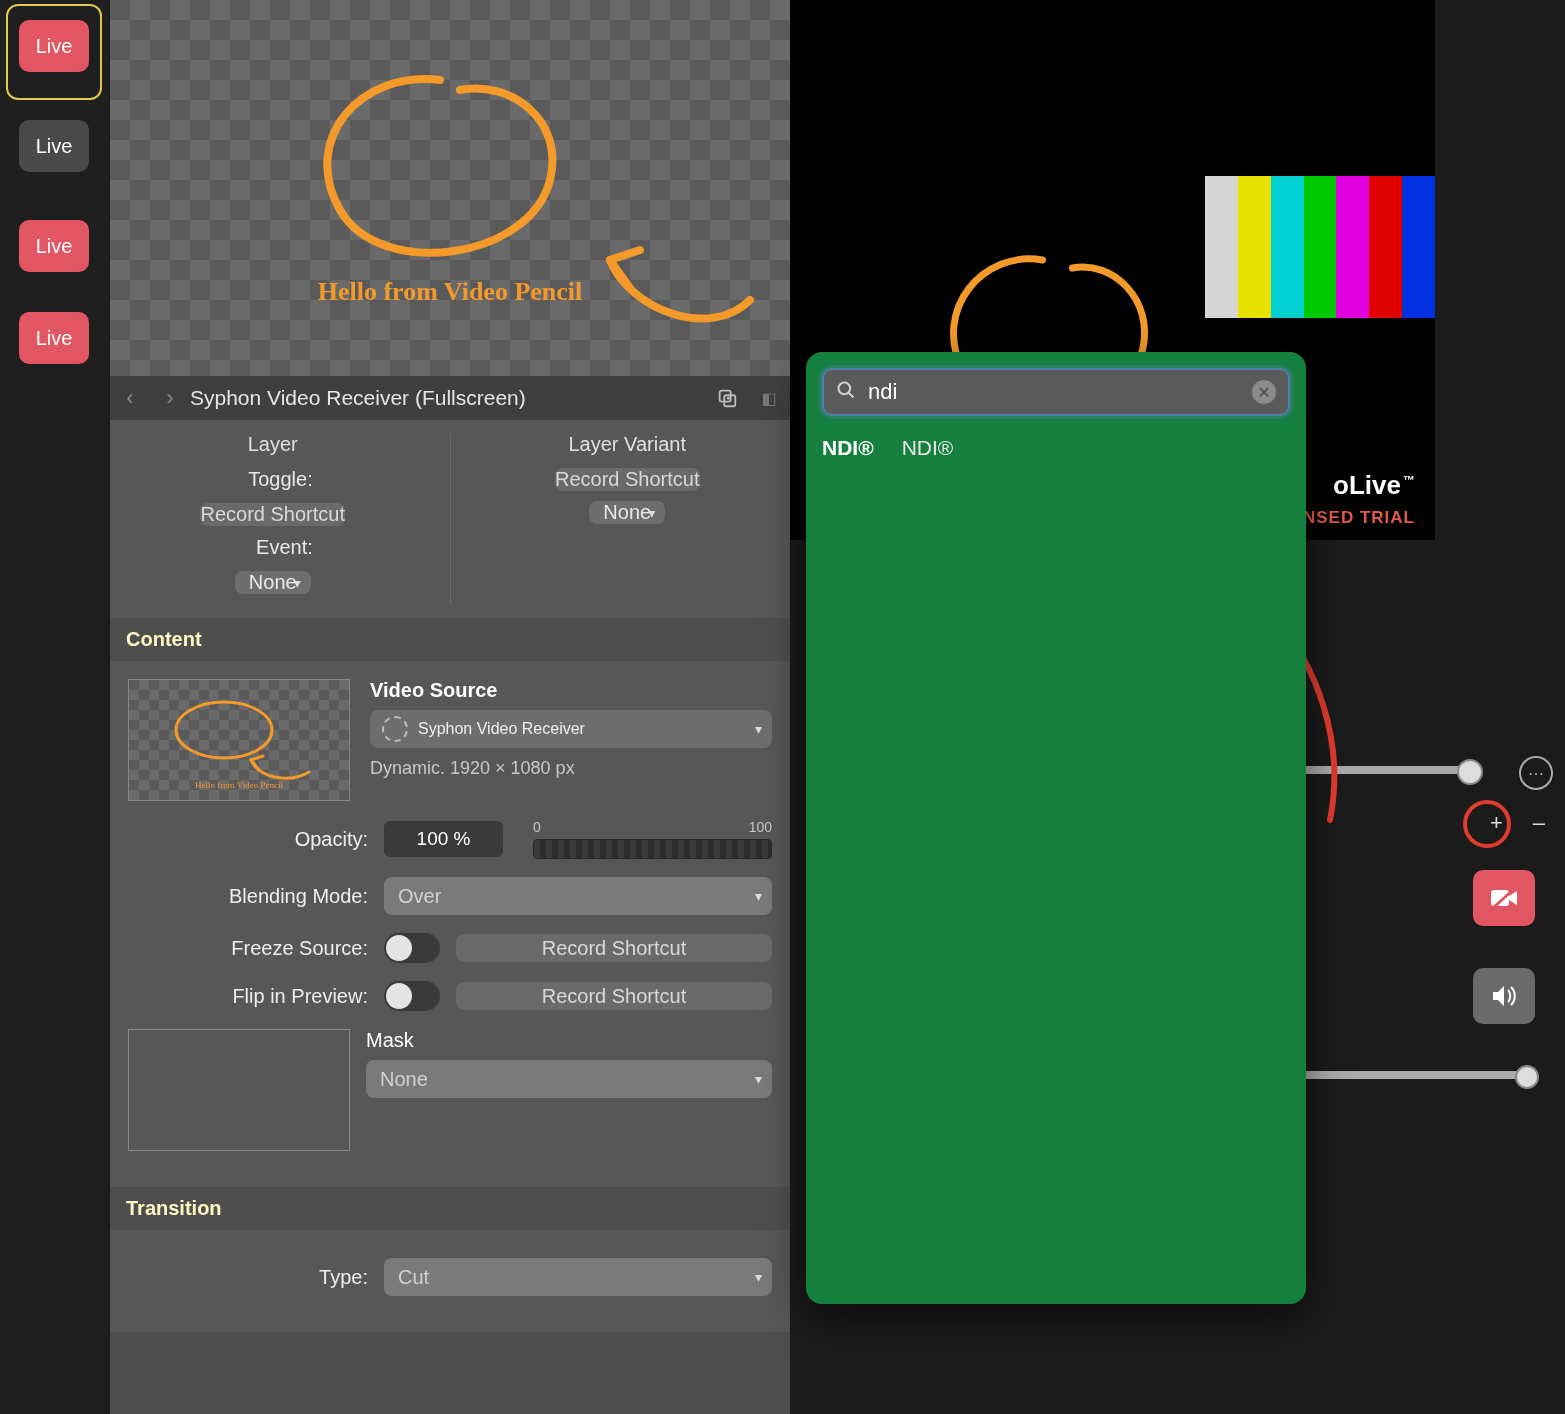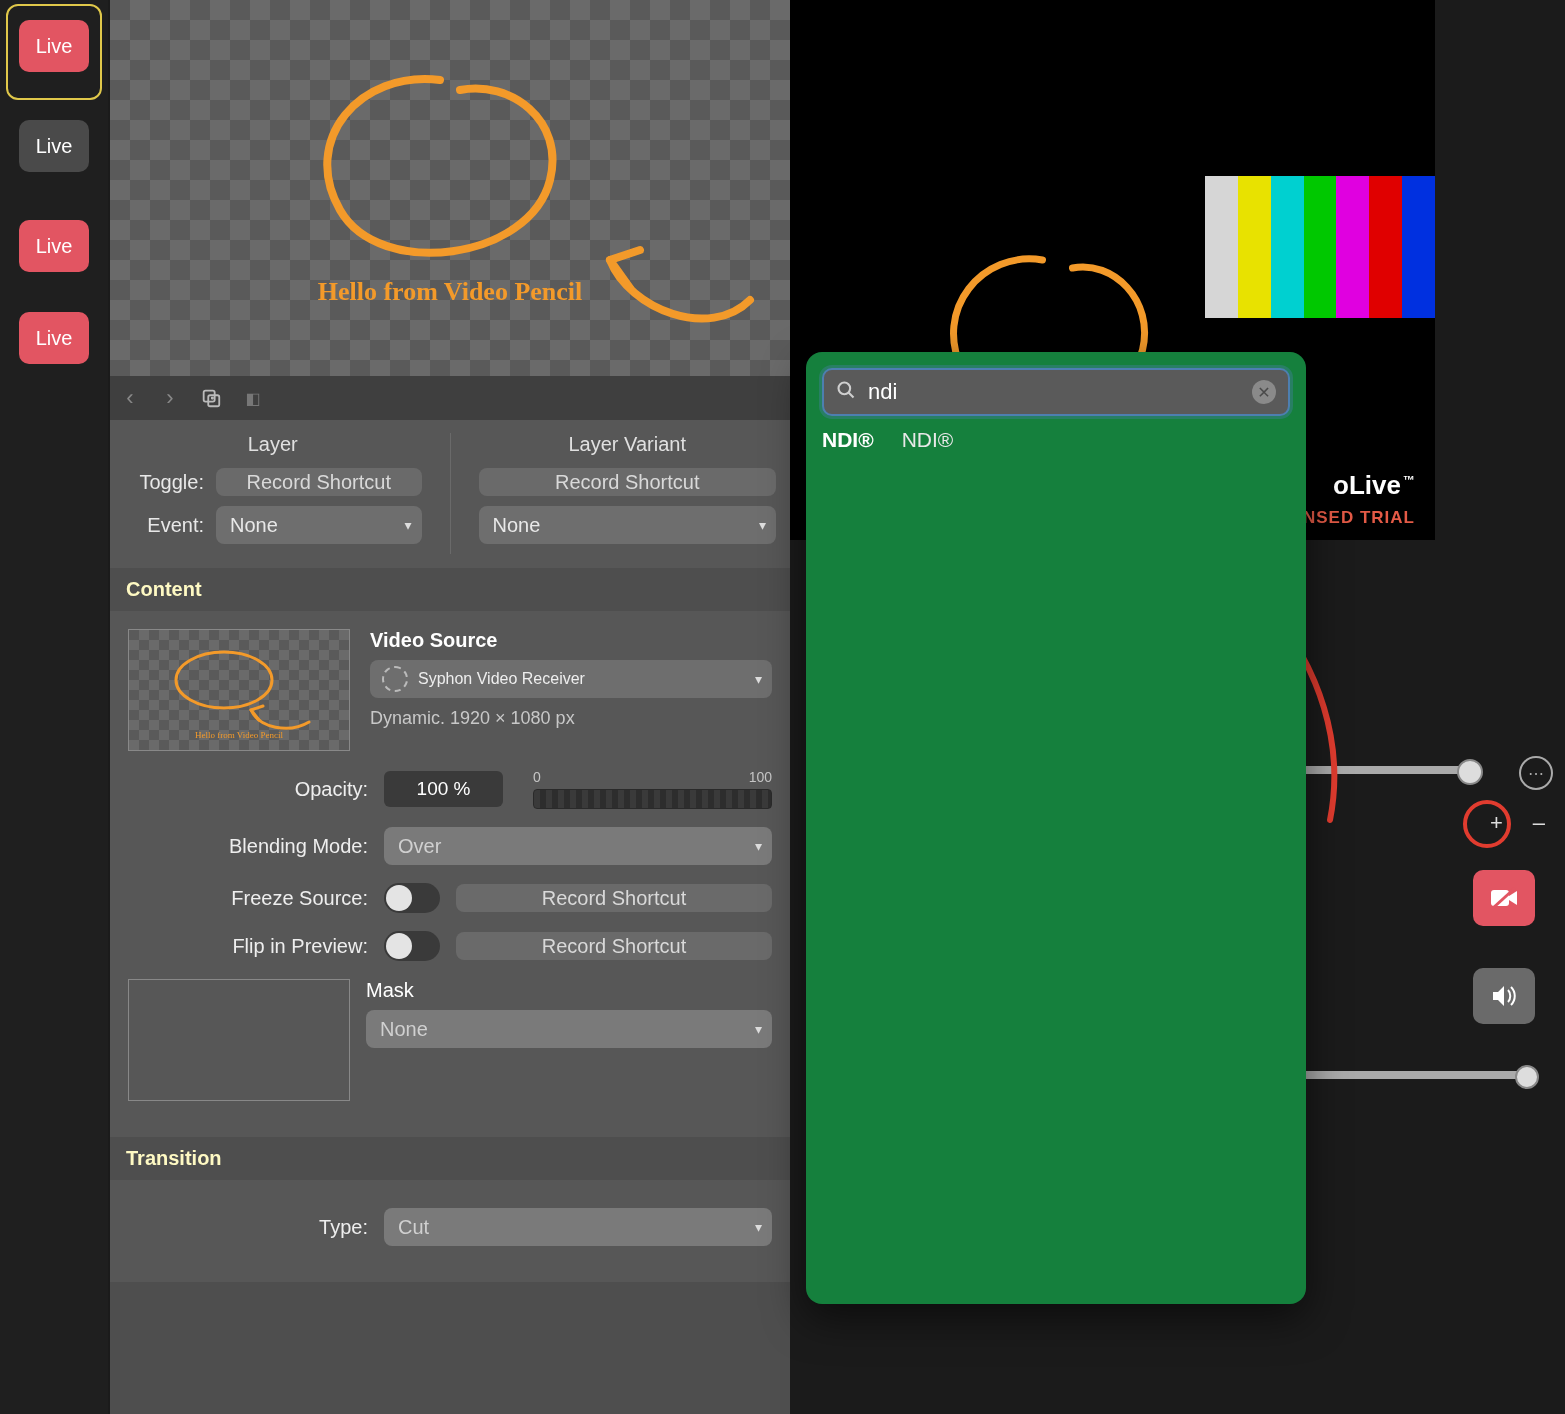--- a/index.html
+++ b/index.html
@@ -24,21 +24,21 @@
   .sec-title{padding:10px 16px;font-weight:600;font-size:20px;color:#fef9c3;background:#4e4e4e;}
   .sec-body{background:#575757;padding:14px;}
   .lbl{color:#e8e8e8;font-size:20px;text-align:right;}
   .btn-shortcut{background:#6a6a6a;border-radius:8px;color:#d9d9d9;height:28px;display:flex;align-items:center;justify-content:center;font-size:20px;flex:1;}
   .dropdown{background:#6e6e6e;border-radius:8px;height:38px;display:flex;align-items:center;padding:0 14px;color:#e8e8e8;font-size:20px;position:relative;flex:1;}
   .dropdown.light{background:#7a7a7a;color:#d0d0d0;}
   .dd-caret{position:absolute;right:10px;top:50%;transform:translateY(-50%);font-size:14px;color:#ddd;}
   .trigger-grid{display:flex;gap:20px;}
   .trigger-col{flex:1;text-align:center;}
   .trigger-col .hdr{color:#e0e0e0;font-size:20px;margin-bottom:12px;}
-  .trigger-col .r{display:flex;align-items:center;margin:10px 0;gap:12px;}
+  .trigger-col .r{display:flex;align-items:center;margin:10px 0;gap:12px;flex-direction:column;}
   .trigger-col .r .lbl{width:80px;}
   .vsep{width:1px;background:#6a6a6a;margin:0 8px;}
   .content-body{background:#575757;padding:18px;}
   .content-top{display:flex;gap:20px;}
   .thumb{width:220px;height:120px;border:1px solid #888;position:relative;flex:0 0 220px;}
   .small-checker{position:absolute;inset:0;
     background-color:#5a5a5a;
     background-image:
       linear-gradient(45deg,#6a6a6a 25%,transparent 25%,transparent 75%,#6a6a6a 75%),
       linear-gradient(45deg,#6a6a6a 25%,transparent 25%,transparent 75%,#6a6a6a 75%);
@@ -75,21 +75,21 @@
   .spk{position:absolute;right:30px;top:968px;width:62px;height:56px;background:#6a6a6a;border-radius:10px;display:flex;align-items:center;justify-content:center;color:#fff;}
   .slider2{position:absolute;right:30px;top:1065px;width:520px;height:20px;}
   .slider2 .tr{position:absolute;left:0;right:0;top:6px;height:8px;background:#aaa;border-radius:4px;}
   .slider2 .kn{position:absolute;right:-4px;top:0;width:20px;height:20px;background:#ddd;border:2px solid #888;border-radius:50%;}
   
   .pop{position:absolute;left:806px;top:352px;width:468px;height:920px;background:#15803d;border-radius:16px;box-shadow:0 14px 40px rgba(0,0,0,0.55);padding:16px;}
   .pop .srch{position:relative;height:44px;background:#5a5a5a;border:2px solid #4d7fb0;border-radius:10px;display:flex;align-items:center;padding:0 12px;box-shadow:0 0 0 3px rgba(77,127,176,0.35);}
   .pop .srch .mag{color:#cfcfcf;margin-right:10px;font-size:20px;}
   .pop .srch input{background:none;border:none;outline:none;color:#fff;font-size:22px;flex:1;}
   .pop .srch .clr{width:24px;height:24px;border-radius:50%;background:#8a8a8a;color:#4a4a4a;display:flex;align-items:center;justify-content:center;font-size:16px;}
-  .pop .results{margin-top:12px;display:flex;gap:28px;font-size:21px;color:#e8e8e8;}
+  .pop .results{margin-top:20px;display:flex;gap:28px;font-size:21px;color:#e8e8e8;}
   .pop .results .r1{font-weight:600;color:#fff;}
   
   svg.ann{position:absolute;pointer-events:none;}
   
   .mini-sketch{position:absolute;inset:0;}
 </style>
 </head>
 <body>
 
 <div class="stage">
@@ -119,20 +119,21 @@
           <path d="M640 300 C600 340 520 310 500 260"></path>
           <path d="M500 260 L530 250 M500 260 L520 288"></path>
         </g>
         <text x="340" y="300" fill="#f39a2a" font-family="Georgia,serif" font-weight="700" font-size="26" text-anchor="middle">Hello from Video Pencil</text>
       </svg>
     </div>
 
     <div class="bread">
       <div class="nav-arw">‹</div>
       <div class="nav-arw">›</div>
+      <div class="bread-title">Syphon Video Receiver (Fullscreen)</div>
       <div class="bread-ic">
         <svg width="22" height="22" viewBox="0 0 24 24" fill="none" stroke="#bbb" stroke-width="2">
             <rect x="4" y="4" width="12" height="12" rx="2"></rect>
             <rect x="9" y="9" width="12" height="12" rx="2"></rect>
             <path d="M15 12h-3M13.5 10.5v3"></path>
           </svg>
       </div>
       <div class="bread-ic" style="color:#777">◧</div>
     </div>
 

